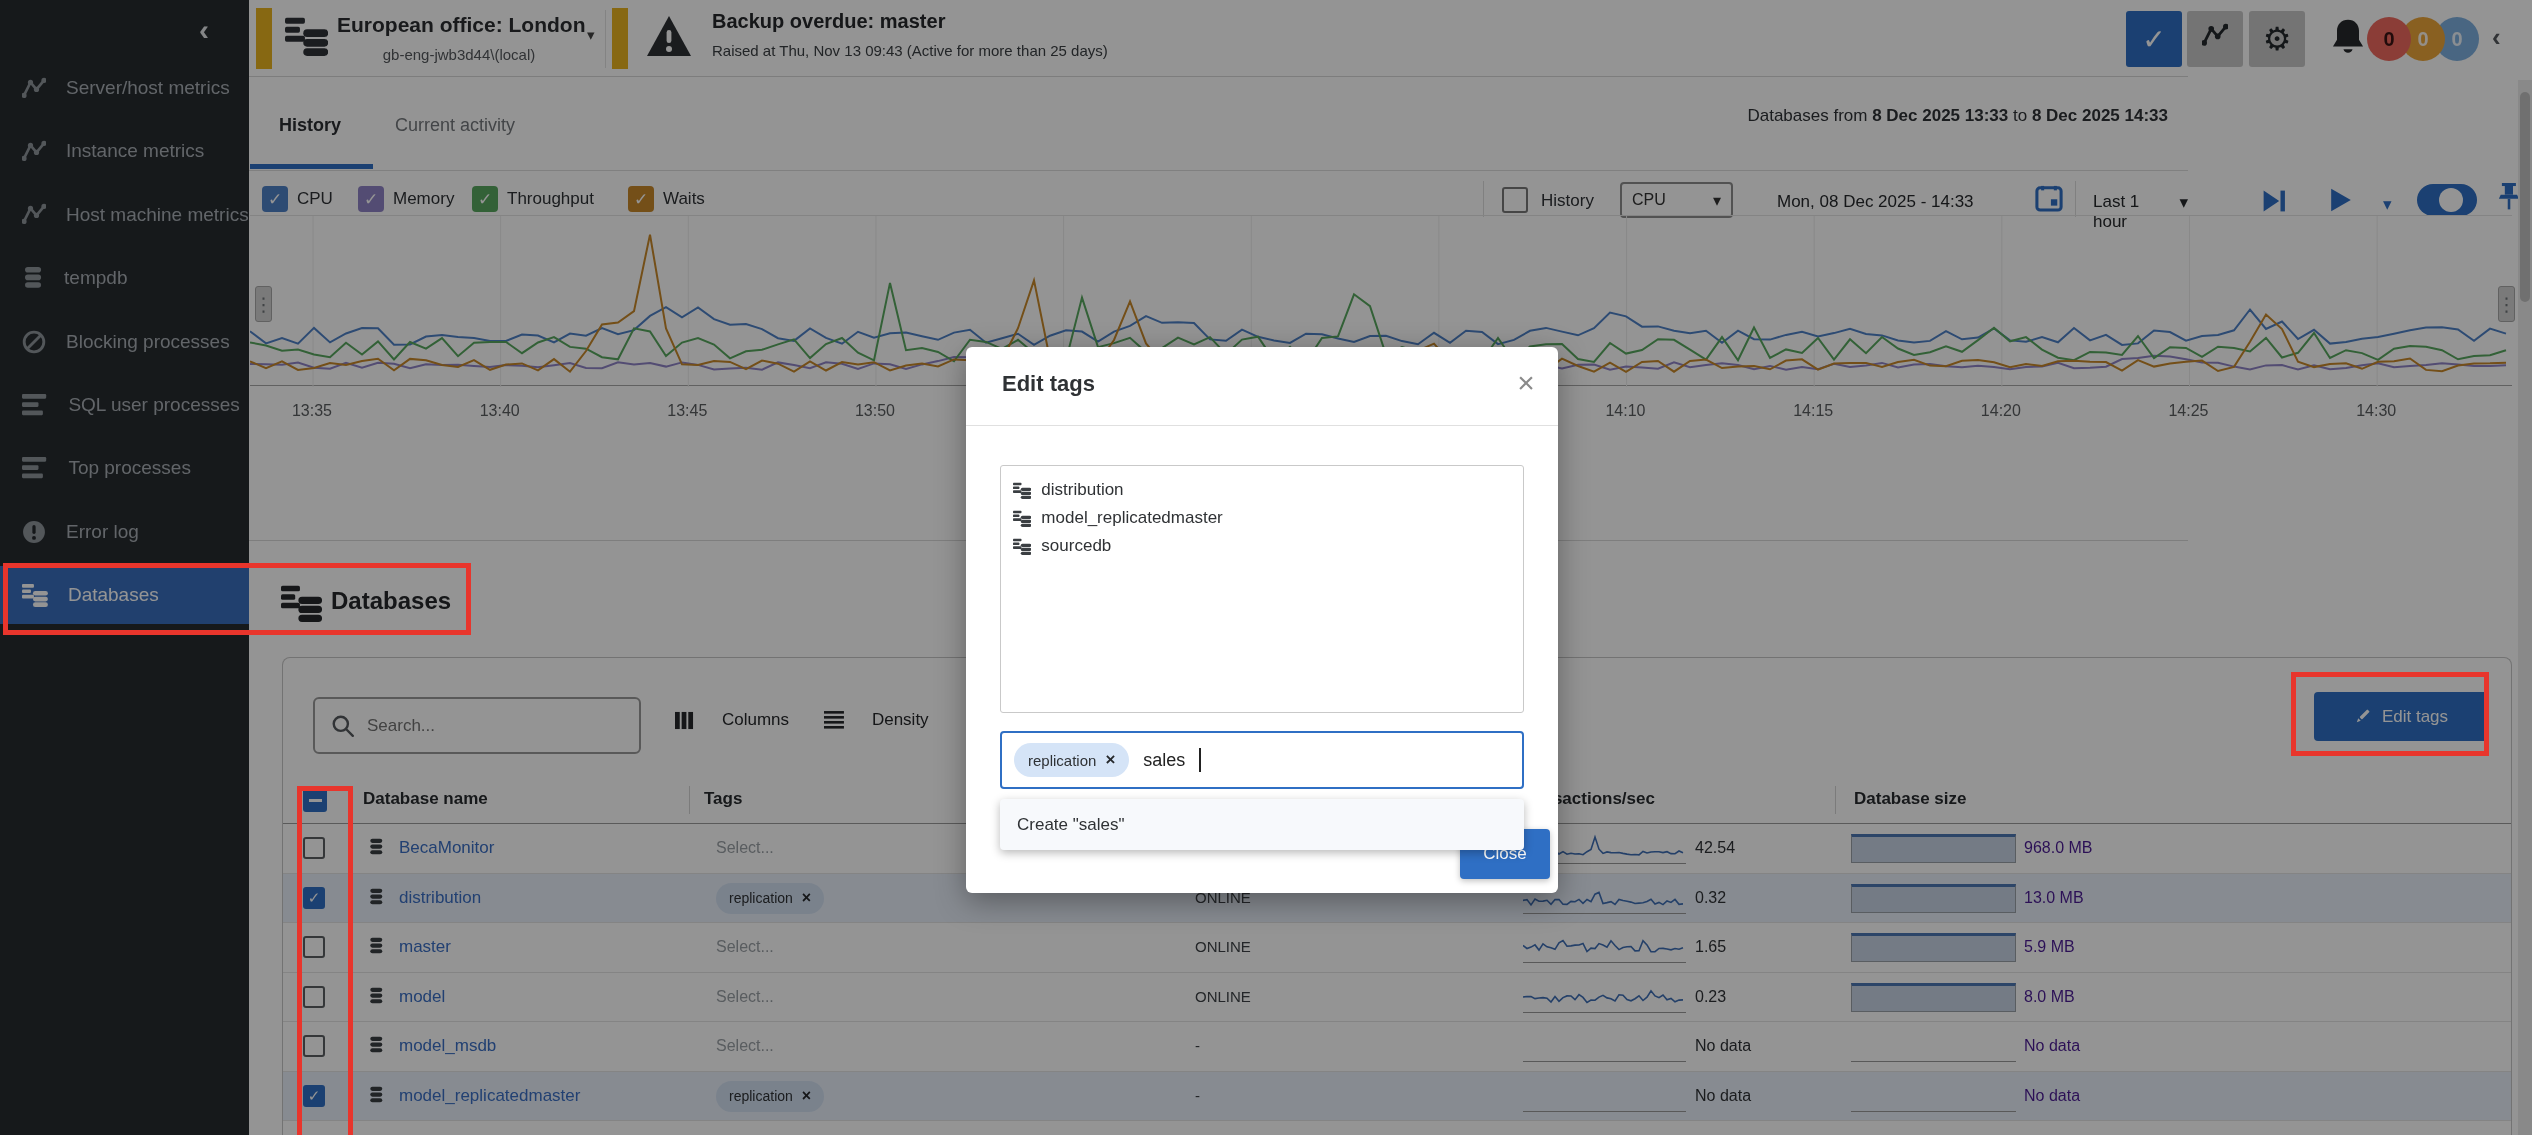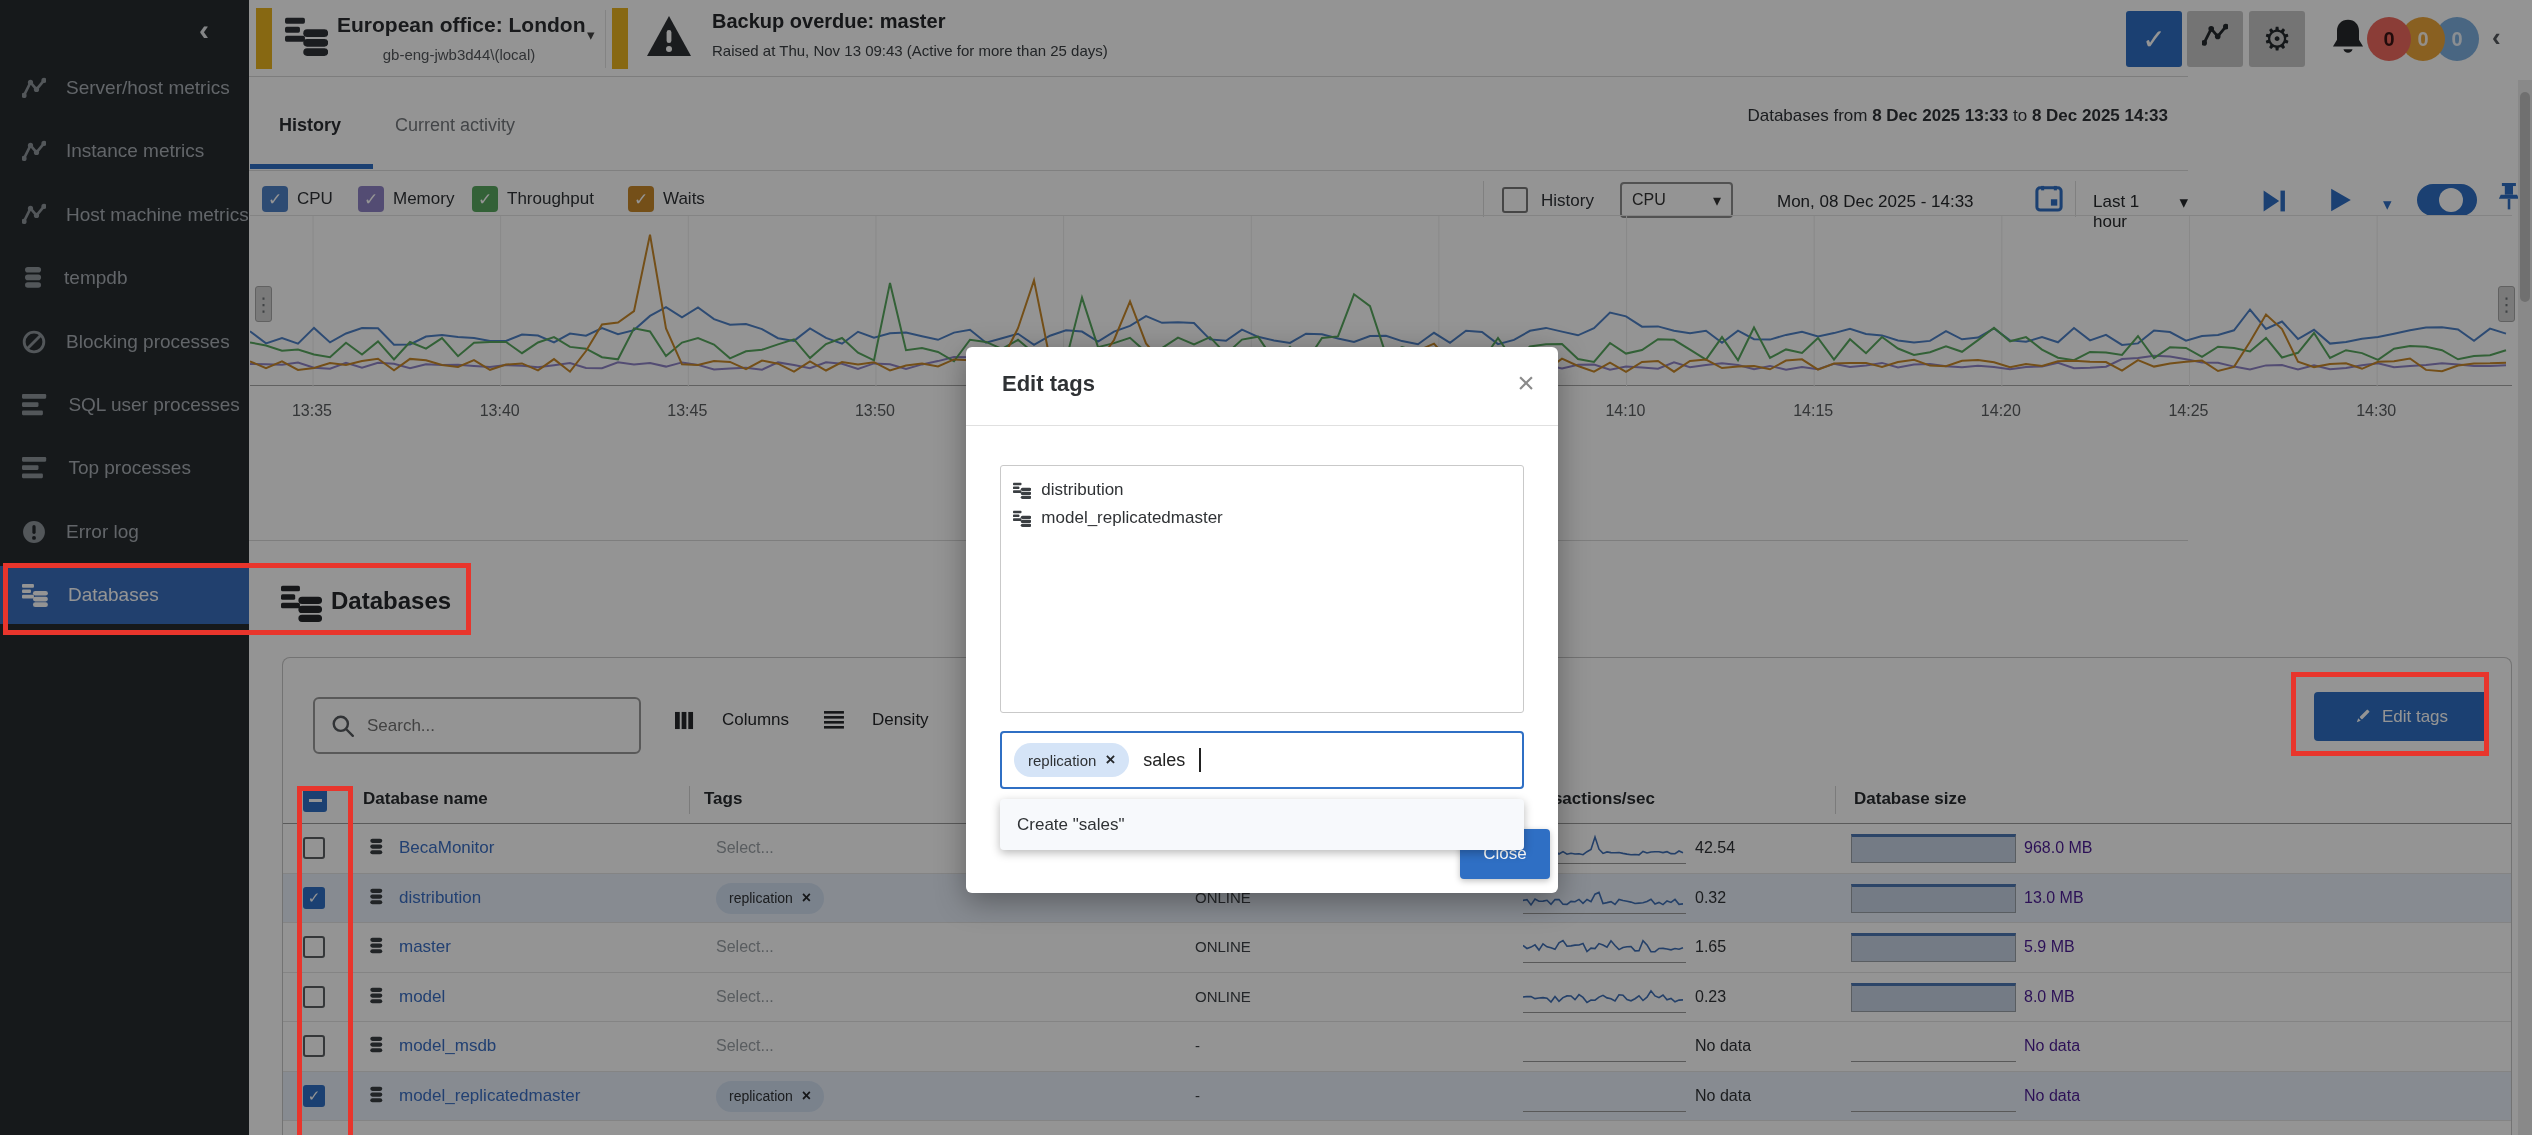--- a/index.html
+++ b/index.html
@@ -657,20 +657,35 @@
                 <rect x="0" y="6.4" width="9" height="3.6" rx="1"></rect>
                 <rect x="0" y="11.8" width="12" height="3.6" rx="1"></rect>
                 <rect x="11" y="8" width="15" height="4.6" rx="2.3"></rect>
                 <rect x="11" y="13.8" width="15" height="4.6" rx="2.3"></rect>
                 <rect x="11" y="19.4" width="15" height="4.6" rx="2.3"></rect>
               </g>
             </svg>
           </span>
     <span>model_replicatedmaster</span>
         </div>
+        <div class="m-li">
+    <span class="ic">
+            <svg viewBox="0 0 26 24" width="1.08em" height="1em">
+              <g fill="currentColor">
+                <rect x="0" y="1" width="12" height="3.6" rx="1"></rect>
+                <rect x="0" y="6.4" width="9" height="3.6" rx="1"></rect>
+                <rect x="0" y="11.8" width="12" height="3.6" rx="1"></rect>
+                <rect x="11" y="8" width="15" height="4.6" rx="2.3"></rect>
+                <rect x="11" y="13.8" width="15" height="4.6" rx="2.3"></rect>
+                <rect x="11" y="19.4" width="15" height="4.6" rx="2.3"></rect>
+              </g>
+            </svg>
+          </span>
+    <span>sourcedb</span>
+        </div>
       </div>
     <div class="abs m-input">
       <span class="m-chip">
           <span>replication</span>
           <span class="x">×</span>
         </span>
       <span class="m-text">sales</span>
       <span class="m-caret"></span>
     </div>
     <div class="abs m-dd">

